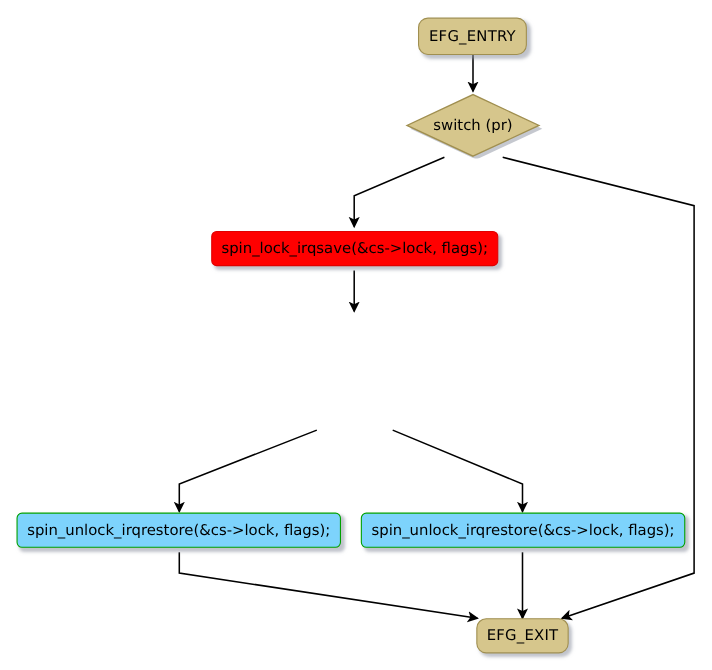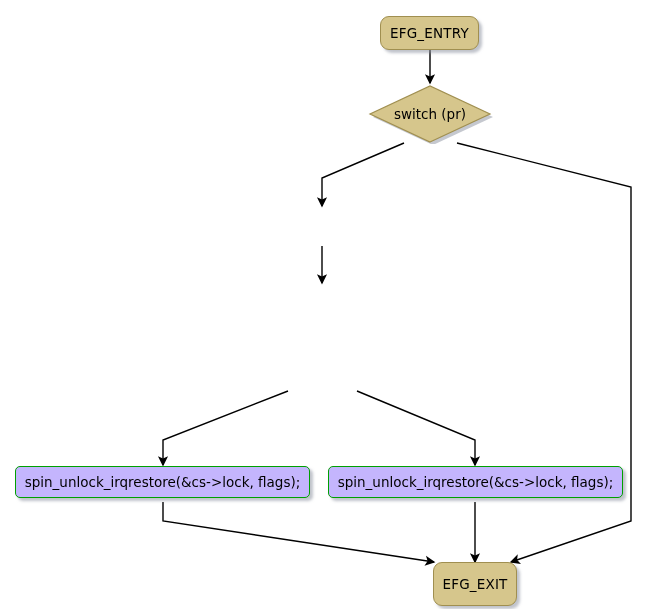--- a/index.html
+++ b/index.html
@@ -48,21 +48,21 @@
     border-radius: 5px;
     font-size: 13.5px;
     box-shadow: 3px 3px 3px rgba(140,145,160,0.55);
     white-space: nowrap;
   }
   .stmt-red {
     background: #FF0000;
     border: 1.3px solid #E00000;
   }
   .stmt-green {
-    background: #c4b5fd;
+    background: #7dd3fc;
     border: 1.3px solid #00A000;
   }
   
   .diamond {
     background: transparent;
     border: none;
     box-shadow: none;
   }
   .diamond .dlabel {
     position: relative;
@@ -112,27 +112,30 @@
       <polygon points="64,58 124,30 64,2 4,30" fill="#8C91A0" opacity="0.5" transform="translate(3,3)"></polygon>
       <polygon points="64,58 124,30 64,2 4,30" fill="#D6C68C" stroke="#A08F50" stroke-width="1.2"></polygon>
     </svg>
     <span class="dlabel">switch (pr)</span>
   </div>
 
   <div class="node terminal" style="left:380px; top:16px; width:99px; height:34px;">
     <span>EFG_ENTRY</span>
   </div>
 
+  <div class="node stmt stmt-red" style="left:192px; top:210px; width:261px; height:32px;">
+    <span>spin_lock_irqsave(&amp;cs-&gt;lock, flags);</span>
+  </div>
 
 
   <div class="node stmt stmt-green" style="left:15px; top:466px; width:295px; height:32px;">
     <span>spin_unlock_irqrestore(&amp;cs-&gt;lock, flags);</span>
   </div>
 
   <div class="node stmt stmt-green" style="left:328px; top:466px; width:295px; height:32px;">
     <span>spin_unlock_irqrestore(&amp;cs-&gt;lock, flags);</span>
   </div>
 
-  <div class="node terminal" style="left:433px; top:562px; width:84px; height:44px;">
+  <div class="node terminal" style="left:433px; top:562px; width:84px; height:32px;">
     <span>EFG_EXIT</span>
   </div>
 
 </div>
 
 </body></html>

